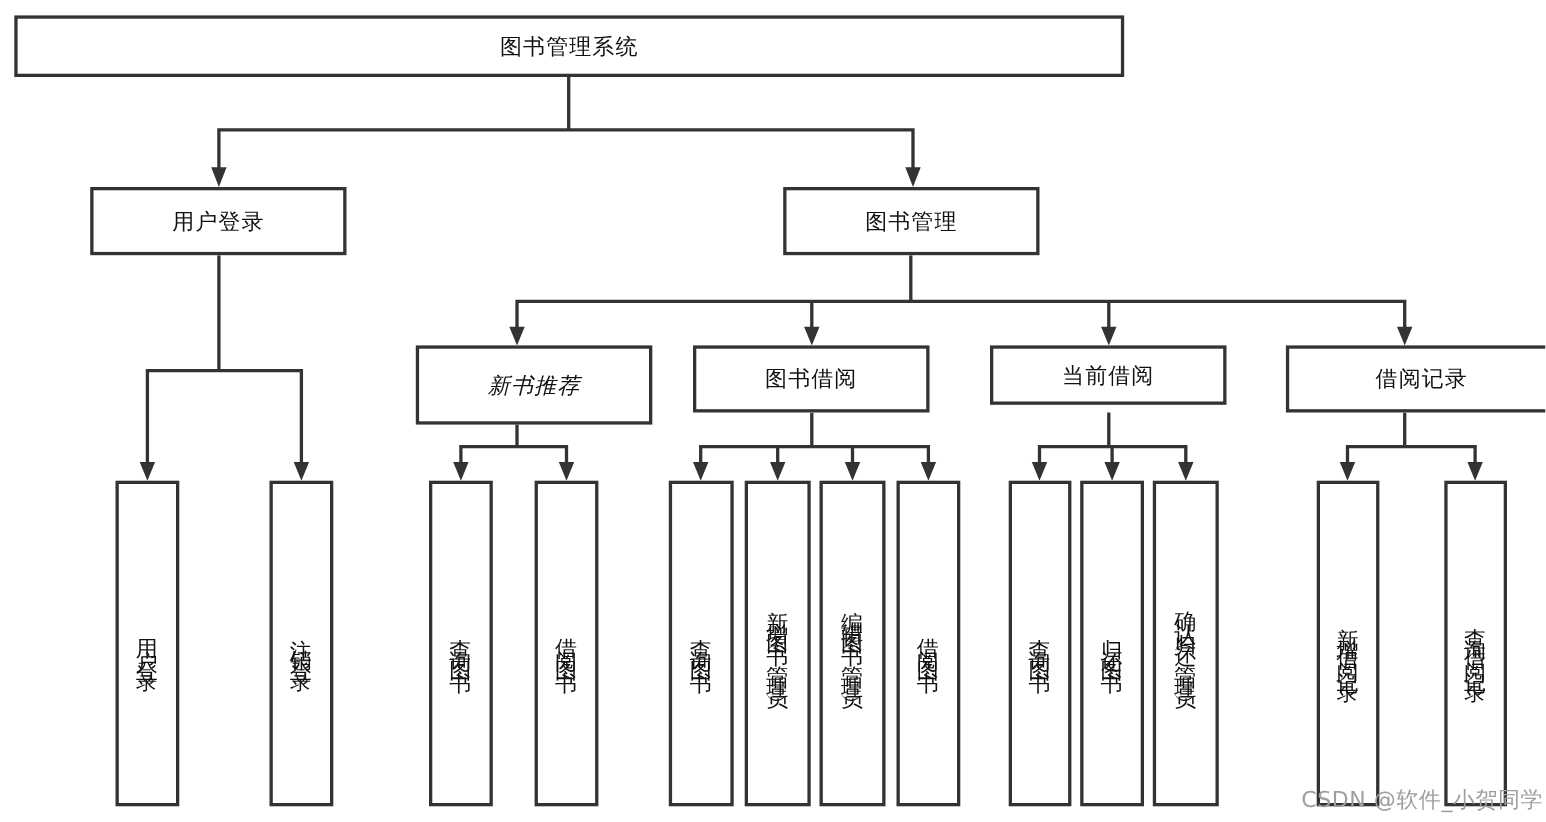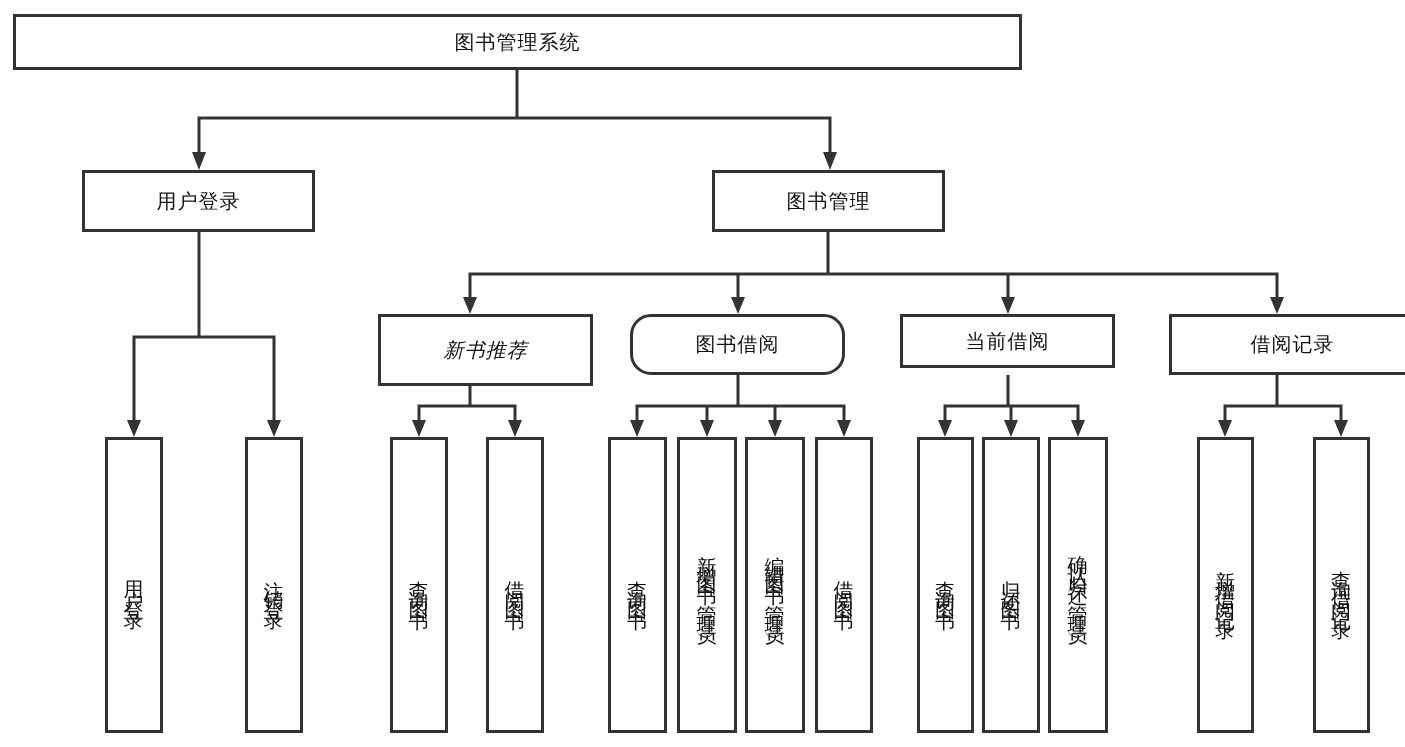--- a/index.html
+++ b/index.html
@@ -36,21 +36,21 @@
     line-height: 1;
     letter-spacing: 10px;
     font-size: 20px;
     white-space: nowrap;
   }
   
   .n-root   { left: 13px;  top: 14px;  width: 1009px; height: 56px; }
   .n-login  { left: 82px;  top: 170px; width: 233px;  height: 62px; }
   .n-mgmt   { left: 712px; top: 170px; width: 233px;  height: 62px; }
   .n-l3a    { left: 378px; top: 314px; width: 215px;  height: 72px; font-style: italic; }
-  .n-l3b    { left: 630px; top: 314px; width: 215px;  height: 61px; border-radius: 21px; }
+  .n-l3b    { left: 630px; top: 314px; width: 215px;  height: 61px; }
   .n-l3c    { left: 900px; top: 314px; width: 215px;  height: 54px; }
   .n-l3d    { left: 1169px;top: 314px; width: 247px;  height: 61px; }
   .leaf     { top: 437px; height: 296px; }
   .n-a1 { left: 105px;  width: 58px; }
   .n-a2 { left: 245px;  width: 58px; }
   .n-b1 { left: 390px;  width: 58px; }
   .n-b2 { left: 486px;  width: 58px; }
   .n-c1 { left: 608px;  width: 59px; }
   .n-c2 { left: 677px;  width: 60px; }
   .n-c3 { left: 745px;  width: 60px; }
@@ -161,14 +161,15 @@
     <span class="vtext">确认归还（管理员）</span>
   </div>
 
   <div class="node leaf n-e1">
     <span class="vtext">新增借阅记录</span>
   </div>
   <div class="node leaf n-e2">
     <span class="vtext">查询借阅记录</span>
   </div>
 
+  <div class="watermark">CSDN @软件_小贺同学</div>
 
 </div>
 
 </body></html>

